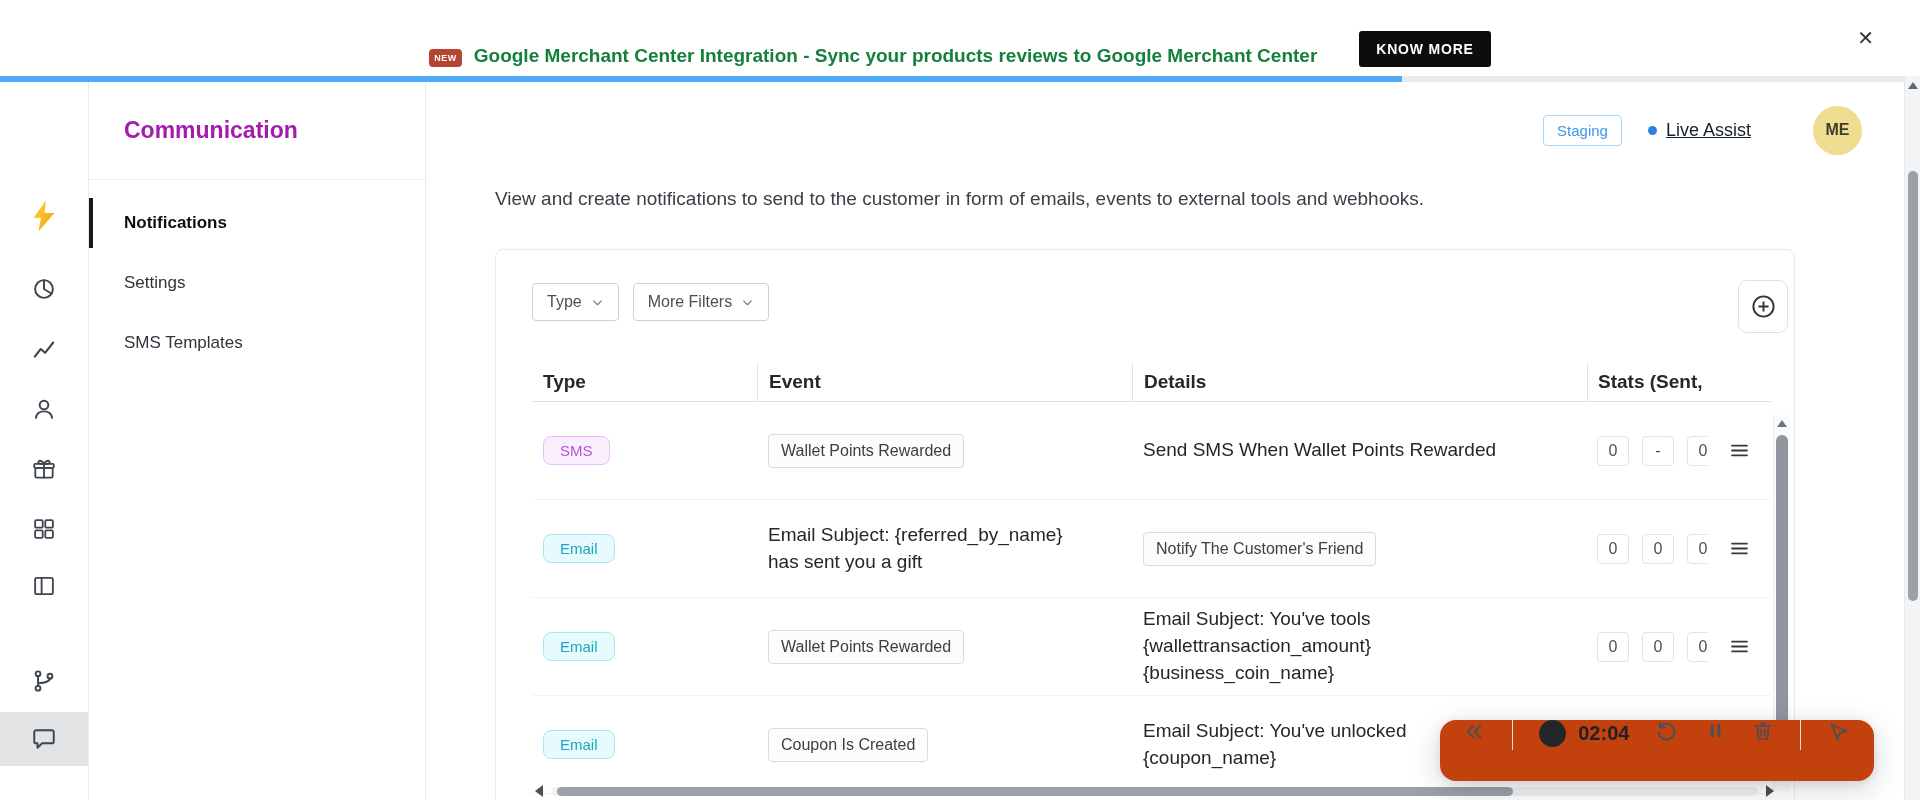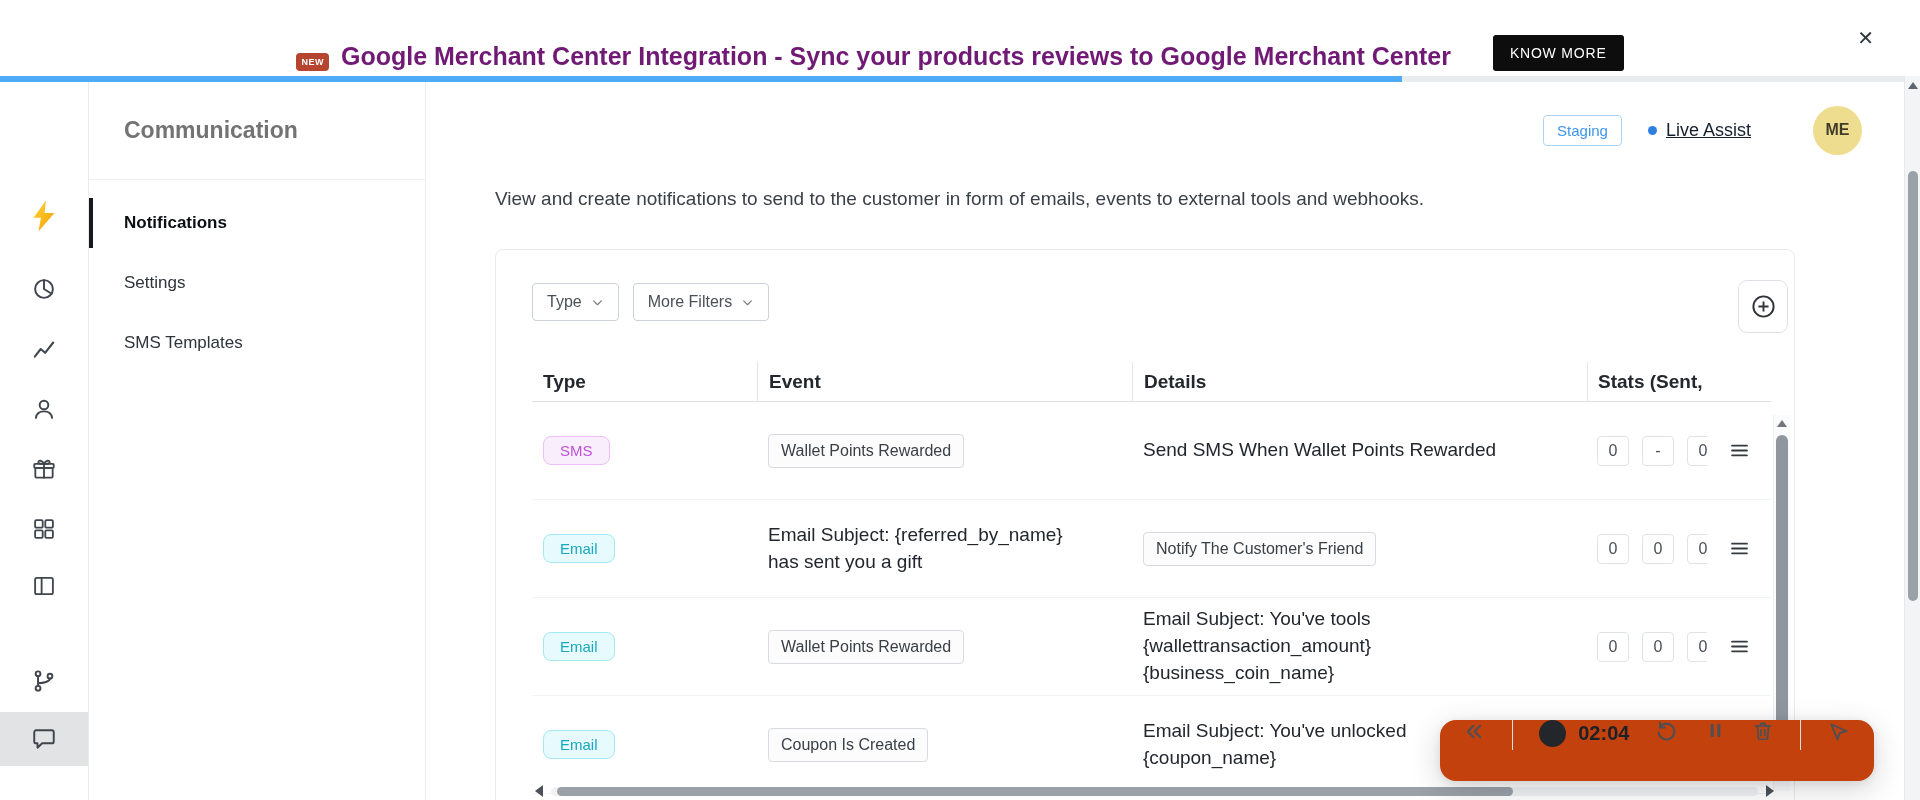--- a/index.html
+++ b/index.html
@@ -8,41 +8,41 @@
     position:relative; overflow:hidden; background:#fff;
     font-family:"Liberation Sans", sans-serif; color:#212529;
   }
 
   
   .banner { position:absolute; left:0; top:0; width:1920px; height:76px; background:#fff;
             display:flex; align-items:center; justify-content:center; }
   .banner-inner { display:flex; align-items:flex-end; gap:12px; }
   .new-badge { background:#b5452f; color:#fff; font-size:9px; font-weight:700;
                padding:4px 5px; border-radius:4px; letter-spacing:.5px; }
-  .banner-title { font-size:25px; font-weight:700; color:#701a75;margin-top:36px; }
-  .know-more { margin-left:30px; background:#0d0d0d; color:#fff; font-size:14px; font-weight:400;
+  .banner-title { font-size:19px; font-weight:700; color:#15803d;margin-top:36px; }
+  .know-more { margin-left:30px; background:#0d0d0d; color:#fff; font-size:14px; font-weight:700;
                letter-spacing:.8px; padding:10px 17px; border-radius:3px; border:none; cursor:pointer; }
   .banner-close { position:absolute; right:46px; top:50%; transform:translateY(-50%);
                   font-size:20px; color:#33383d; cursor:pointer; line-height:1; }
   .banner-progress { position:absolute; top:76px; left:0; width:1920px; height:6px; background:#e9ecef; }
   .banner-progress .bar { height:100%; background:#4dabf7; width:73%; }
 
   
   .iconbar { position:absolute; left:0; top:82px; width:89px; height:718px; background:#fff;
              border-right:1px solid #ececec; }
   .icon-slot { position:absolute; left:0; width:88px; height:54px; display:flex; align-items:center;
                justify-content:center; color:#3f464d; cursor:pointer; }
   .icon-slot.active { background:#e2e3e5; }
 
   
   .subnav { position:absolute; left:89px; top:82px; width:337px; height:718px; background:#fff;
             border-right:1px solid #ececec; }
   .subnav-header { height:98px; display:flex; align-items:center; padding-left:35px;
                    border-bottom:1px solid #f1f1f1; }
-  .subnav-title { font-size:23px; font-weight:700; color:#737373; }
+  .subnav-title { font-size:23px; font-weight:700; color:#a21caf; }
   .subnav-items { padding-top:18px; }
   .subnav-item { height:50px; margin-bottom:10px; display:flex; align-items:center; padding-left:35px;
                  font-size:17px; color:#2e343b; cursor:pointer; }
   .subnav-item.active { font-weight:700; color:#0c0f13; border-left:4px solid #15181c; padding-left:31px; }
 
   
   .main { position:absolute; left:426px; top:82px; width:1478px; height:718px; overflow:hidden; }
   .topbar { position:absolute; top:0; left:0; right:0; height:96px; display:flex; align-items:center;
             justify-content:flex-end; padding-right:42px; }
   .staging-badge { font-size:15px; color:#3f97e8; border:1px solid #abd4f5; border-radius:4px;

